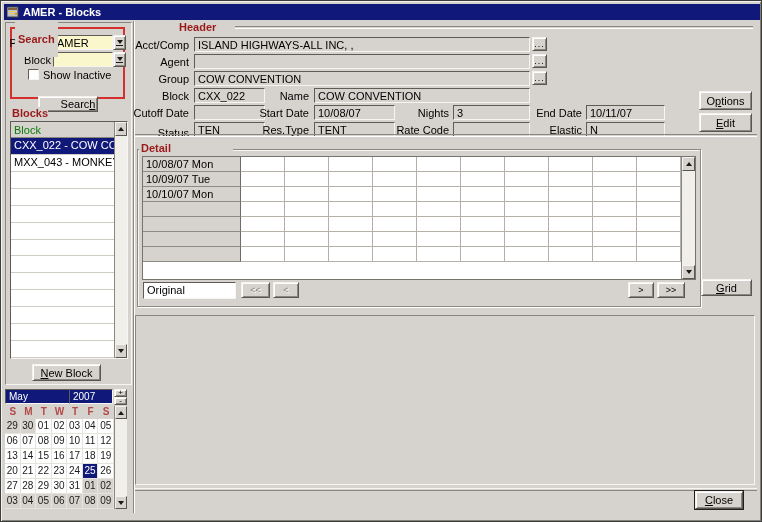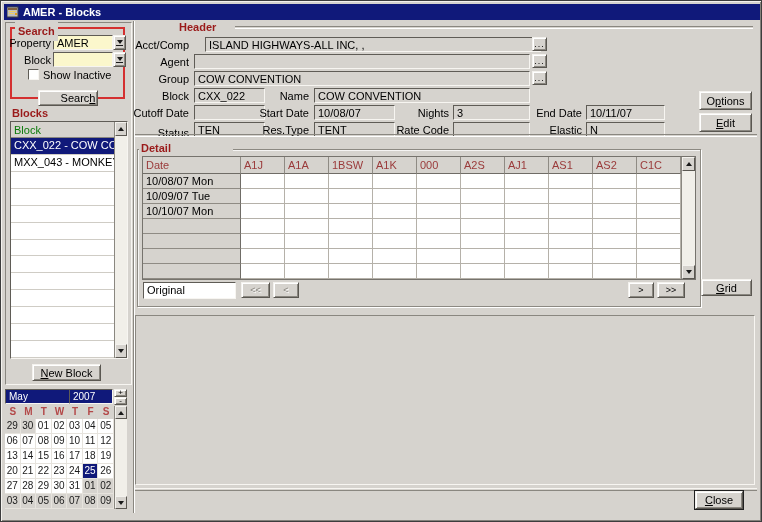--- a/index.html
+++ b/index.html
@@ -102,39 +102,39 @@
         <rect x="2" y="7" width="5" height="1" fill="#f0d060"></rect>
         <rect x="8" y="7" width="2" height="2" fill="#e0a020"></rect>
       </svg>
     </span>
     <span class="title-text">AMER - Blocks</span>
   </div>
 
   <div class="abs sunken-box" style="left:4px;top:21px;width:127px;height:363px;"></div>
 
   <div class="search-frame"></div>
-  <div class="abs sec-title" style="left:14px;top:20px;padding:4px 3px;z-index:2;">Search</div>
+  <div class="abs sec-title" style="left:14px;top:20px;padding:12px 3px;z-index:2;">Search</div>
 
   <div class="abs lbl r" style="left:8px;top:36px;width:42px;">Property</div>
   <div class="abs fld cream" style="left:52px;top:34px;width:60px;height:15px;">AMER</div>
   <div class="abs btn" style="left:112px;top:34px;width:13px;height:15px;flex-direction:column;">
     <span class="tri-down"></span>
     <span class="lov-bar"></span>
   </div>
 
   <div class="abs lbl r" style="left:8px;top:53px;width:42px;">Block</div>
   <div class="abs fld cream" style="left:52px;top:51px;width:60px;height:15px;"></div>
   <div class="abs btn" style="left:112px;top:51px;width:13px;height:15px;flex-direction:column;">
     <span class="tri-down"></span>
     <span class="lov-bar"></span>
   </div>
 
   <div class="abs checkbox" style="left:27px;top:68px;"></div>
   <div class="abs lbl" style="left:42px;top:68px;">Show Inactive</div>
-  <div class="abs btn" style="left:37px;top:89px;width:60px;height:16px;padding-left:20px;">Searc<span class="ul">h</span></div>
+  <div class="abs btn" style="left:37px;top:95px;width:60px;height:16px;padding-left:20px;">Searc<span class="ul">h</span></div>
 
   <div class="abs sec-title" style="left:11px;top:106px;">Blocks</div>
   <div class="list">
     <div class="list-header">Block</div>
     <div class="list-rows">
         <div class="list-row selected">CXX_022 - COW CONVENTION</div>
         <div class="list-row">MXX_043 - MONKEY SEE</div>
         <div class="list-row"></div>
         <div class="list-row"></div>
         <div class="list-row"></div>
@@ -225,21 +225,21 @@
         </div>
     </div>
   </div>
 
   <div class="abs vline" style="left:132px;top:20px;height:492px;"></div>
 
   <div class="abs sec-title" style="left:141px;top:20px;padding-left:37px;">Header</div>
   <div class="abs hline" style="left:234px;top:25px;width:518px;"></div>
 
   <div class="abs lbl r" style="left:130px;top:38px;width:58px;">Acct/Comp</div>
-  <div class="abs fld" style="left:193px;top:36px;width:336px;height:15px;margin-left:11px;">ISLAND HIGHWAYS-ALL INC, ,</div>
+  <div class="abs fld" style="left:193px;top:36px;width:336px;height:15px;">ISLAND HIGHWAYS-ALL INC, ,</div>
   <div class="abs btn" style="left:531px;top:36px;width:15px;height:14px;font-size:9px;letter-spacing:1px;">...</div>
 
   <div class="abs lbl r" style="left:130px;top:55px;width:58px;">Agent</div>
   <div class="abs fld" style="left:193px;top:53px;width:336px;height:15px;"></div>
   <div class="abs btn" style="left:531px;top:53px;width:15px;height:14px;font-size:9px;letter-spacing:1px;">...</div>
 
   <div class="abs lbl r" style="left:130px;top:72px;width:58px;">Group</div>
   <div class="abs fld" style="left:193px;top:70px;width:336px;height:15px;">COW CONVENTION</div>
   <div class="abs btn" style="left:531px;top:70px;width:15px;height:14px;font-size:9px;letter-spacing:1px;">...</div>
 
@@ -268,33 +268,20 @@
 
   <div class="abs btn" style="left:698px;top:90px;width:53px;height:19px;">O<span class="ul">p</span>tions</div>
   <div class="abs btn" style="left:698px;top:112px;width:53px;height:19px;"><span class="ul">E</span>dit</div>
 
   <div class="abs hline" style="left:134px;top:133px;width:622px;"></div>
 
   <div class="abs etched-box" style="left:136px;top:148px;width:564px;height:158px;"></div>
   <div class="abs sec-title" style="left:138px;top:141px;width:94px;height:13px;padding-left:2px;z-index:2;">Detail</div>
 
   <div class="grid">
-    <div class="g-header">
-        <div class="g-hcell g-date">Date</div>
-        <div class="g-hcell">A1J</div>
-        <div class="g-hcell">A1A</div>
-        <div class="g-hcell">1BSW</div>
-        <div class="g-hcell">A1K</div>
-        <div class="g-hcell">000</div>
-        <div class="g-hcell">A2S</div>
-        <div class="g-hcell">AJ1</div>
-        <div class="g-hcell">AS1</div>
-        <div class="g-hcell">AS2</div>
-        <div class="g-hcell">C1C</div>
-      </div>
     <div>
         <div class="g-row">
           <div class="g-datecell">10/08/07 Mon</div>
           <div class="g-cell"></div>
           <div class="g-cell"></div>
           <div class="g-cell"></div>
           <div class="g-cell"></div>
           <div class="g-cell"></div>
           <div class="g-cell"></div>
           <div class="g-cell"></div>

